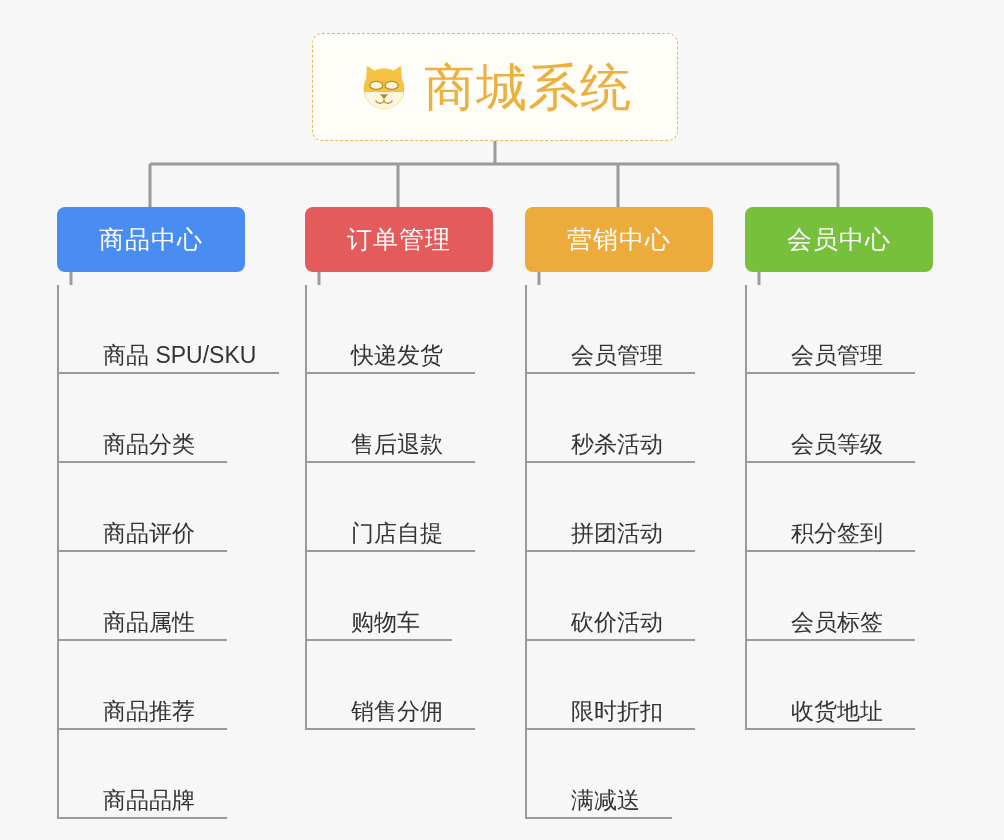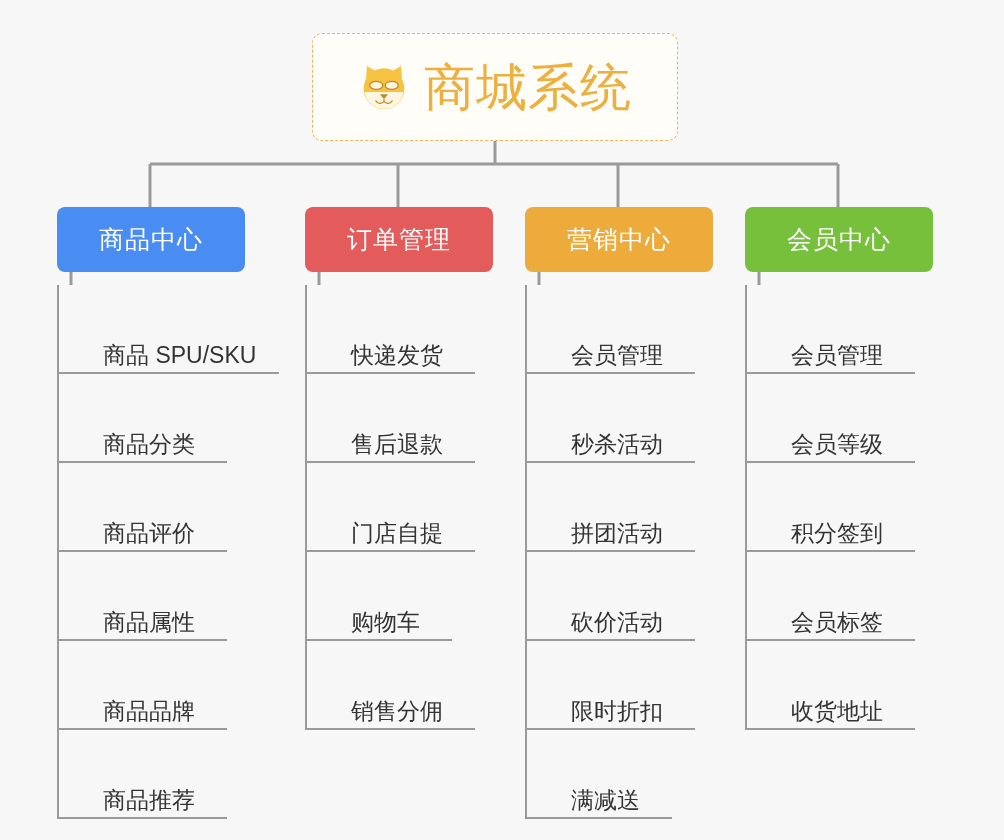--- a/index.html
+++ b/index.html
@@ -188,25 +188,25 @@
         <li class="leaf-item">
           <span class="leaf-rule" style="width:168px"></span>
           <span class="leaf-label">商品评价</span>
         </li>
         <li class="leaf-item">
           <span class="leaf-rule" style="width:168px"></span>
           <span class="leaf-label">商品属性</span>
         </li>
         <li class="leaf-item">
           <span class="leaf-rule" style="width:168px"></span>
+          <span class="leaf-label">商品推荐</span>
+        </li>
+        <li class="leaf-item">
+          <span class="leaf-rule" style="width:168px"></span>
           <span class="leaf-label">商品品牌</span>
-        </li>
-        <li class="leaf-item">
-          <span class="leaf-rule" style="width:168px"></span>
-          <span class="leaf-label">商品推荐</span>
         </li>
       </ul>
     </div>
 
     <div class="column c1">
       <div class="cat-box" style="background:#e45b5b">
         <span>订单管理</span>
       </div>
       <ul class="leaf-list">
         <li class="leaf-item">

